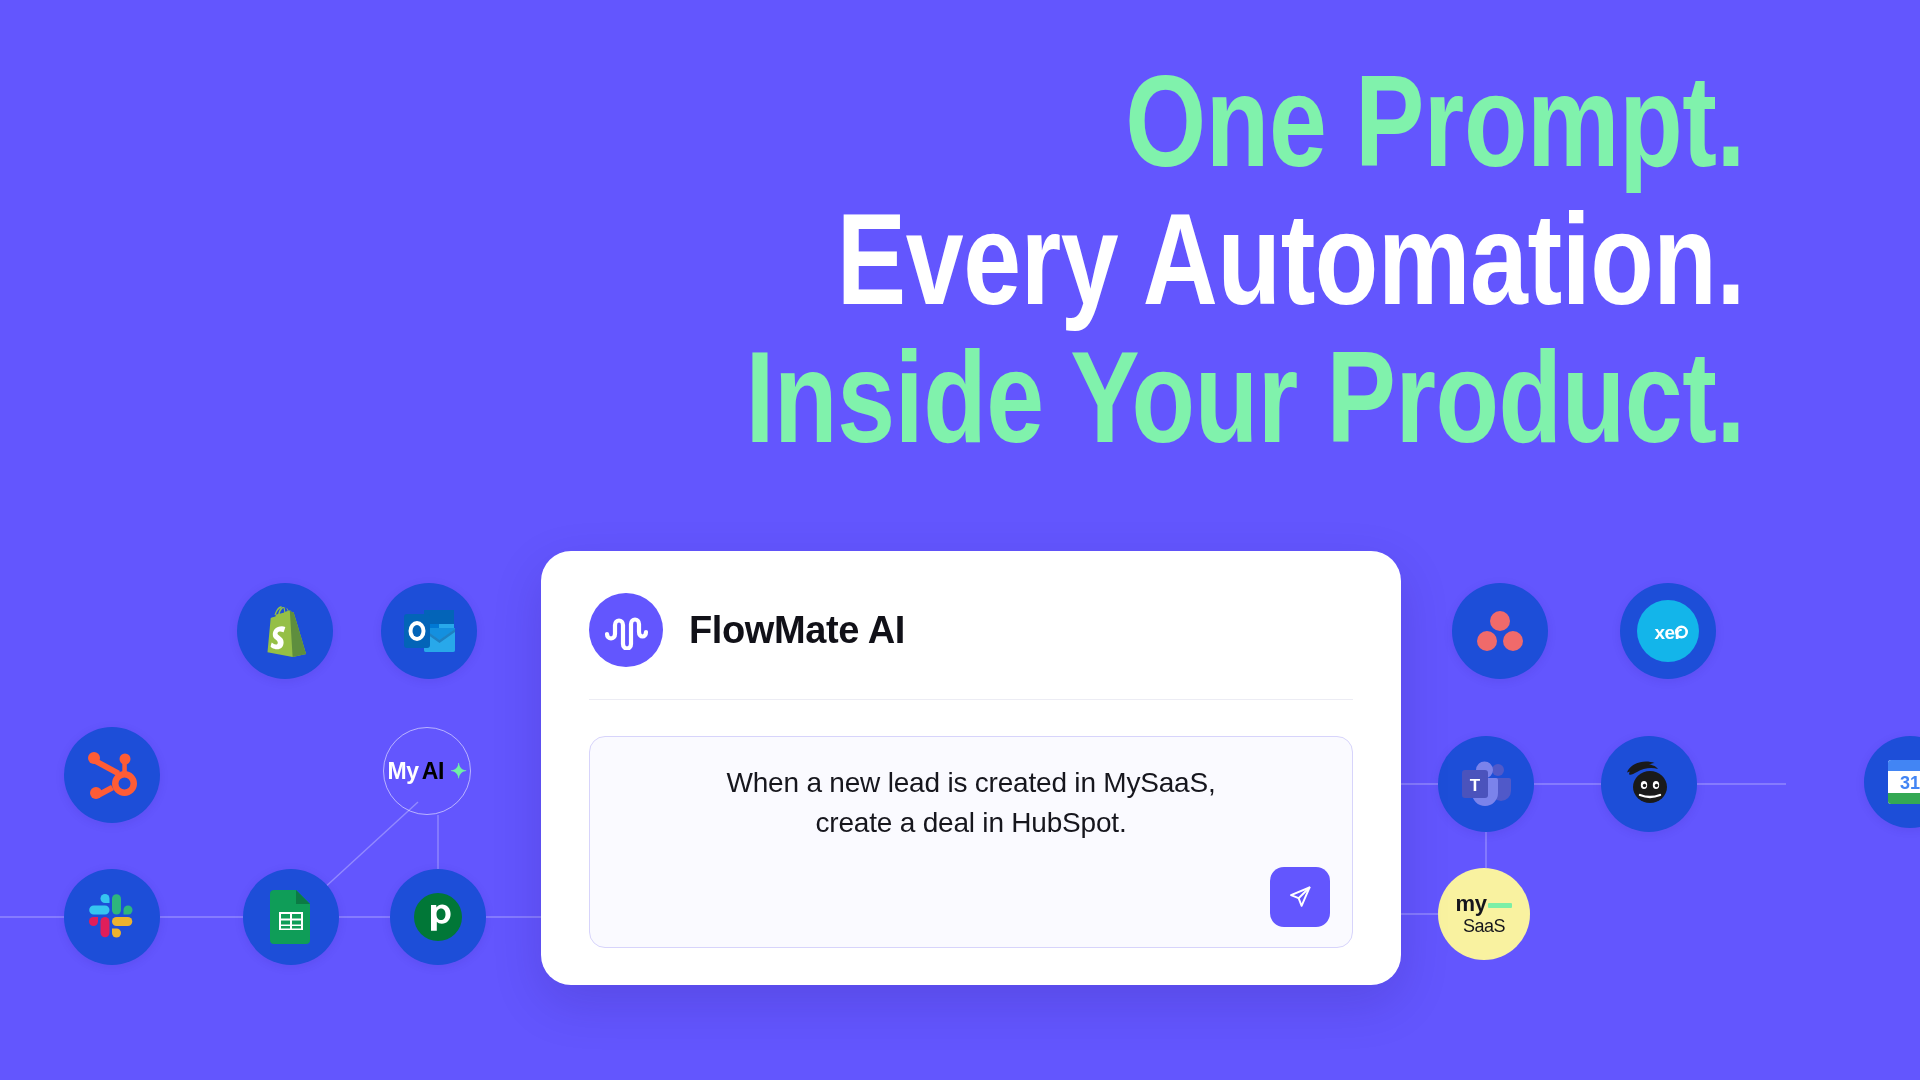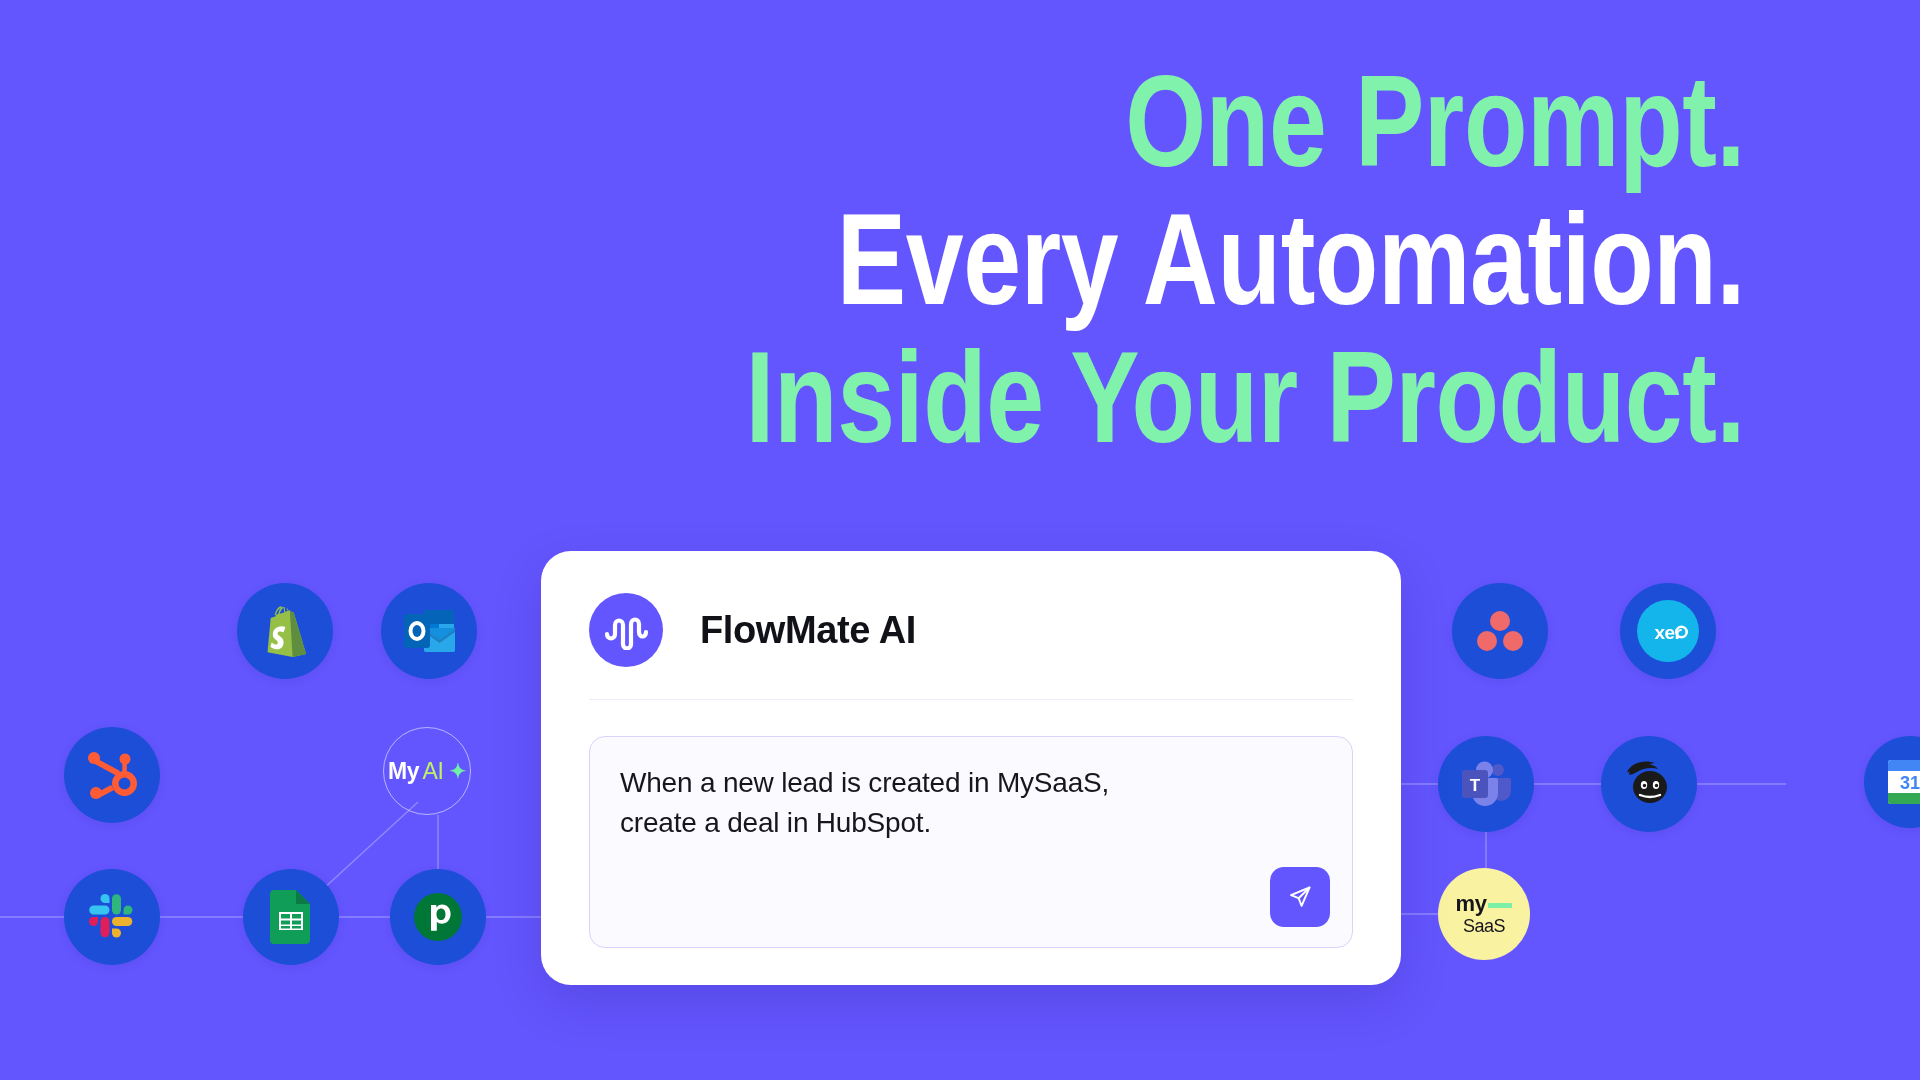--- a/index.html
+++ b/index.html
@@ -62,21 +62,21 @@
     left:541px; top:551px;
     width:860px; height:434px;
     background:#ffffff;
     border-radius:30px;
     box-shadow:0 18px 50px rgba(30,10,100,.16);
     padding:42px 48px 40px 48px;
   }
   .card-head{
     display:flex;
     align-items:center;
-    gap:37px;
+    gap:26px;
     padding-bottom:32px;
   }
   .brand-logo{
     width:74px; height:74px;
     border-radius:50%;
     background:#6356fe;
     display:flex; align-items:center; justify-content:center;
     flex:0 0 auto;
   }
   .brand-name{
@@ -92,20 +92,21 @@
   }
   .prompt-box{
     margin-top:36px;
     position:relative;
     width:100%;
     height:212px;
     background:#fafaff;
     border:1.6px solid #d7d4fb;
     border-radius:16px;
     padding:26px 30px;
+    text-align:center;
   }
   .prompt-text{
     font-size:28px;
     line-height:1.42;
     color:#16161d;
     letter-spacing:-0.2px;
     white-space:pre-line;
   }
   .send-btn{
     position:absolute;
@@ -121,21 +122,21 @@
   
   .myai{
     font-size:23px;
     font-weight:700;
     color:#ffffff;
     letter-spacing:-0.3px;
     display:flex;
     align-items:center;
     gap:3px;
   }
-  .myai .ai{ font-weight:400; color:#bef264; }
+  .myai .ai{ font-weight:700; color:#000000; }
   .myai .spark{ color:#6ff0a6; font-size:20px; margin-left:3px; }
 
   
   .mysaas{
     text-align:center;
     line-height:1.0;
     font-weight:700;
     color:#15151c;
   }
   .mysaas .l1{

